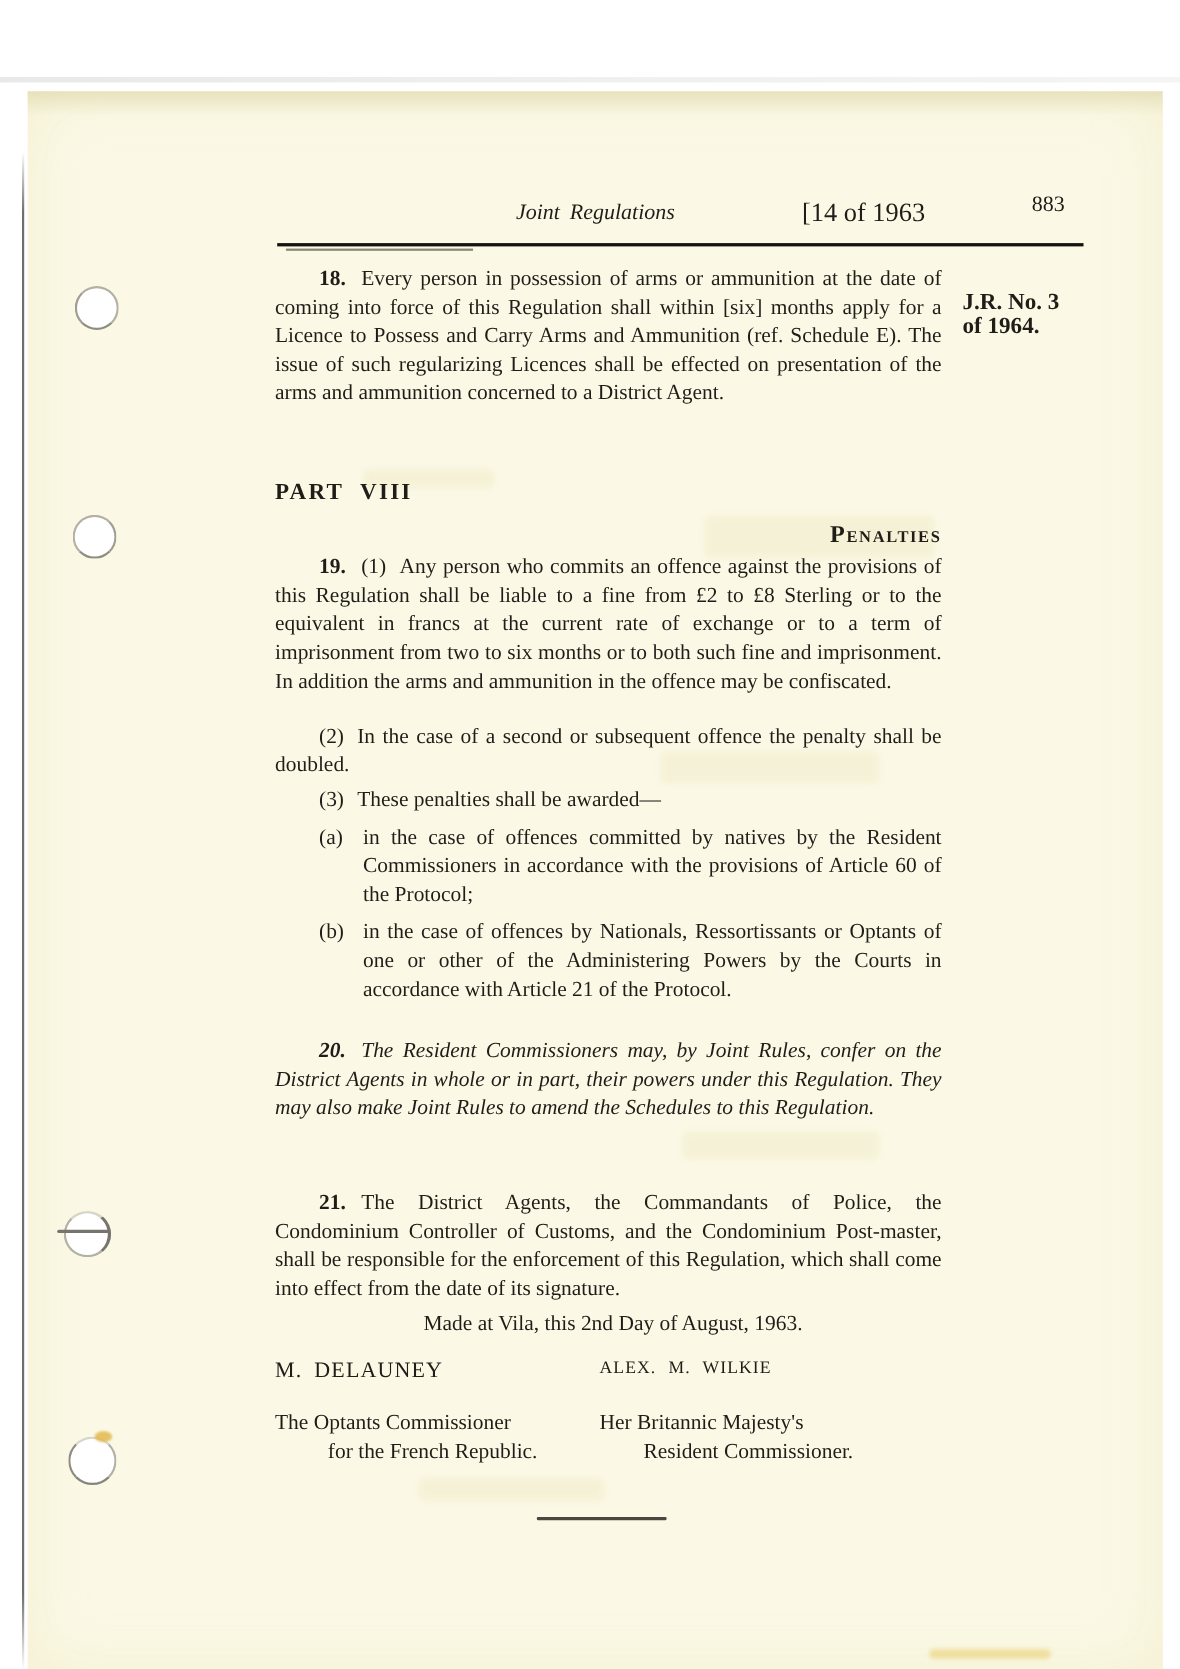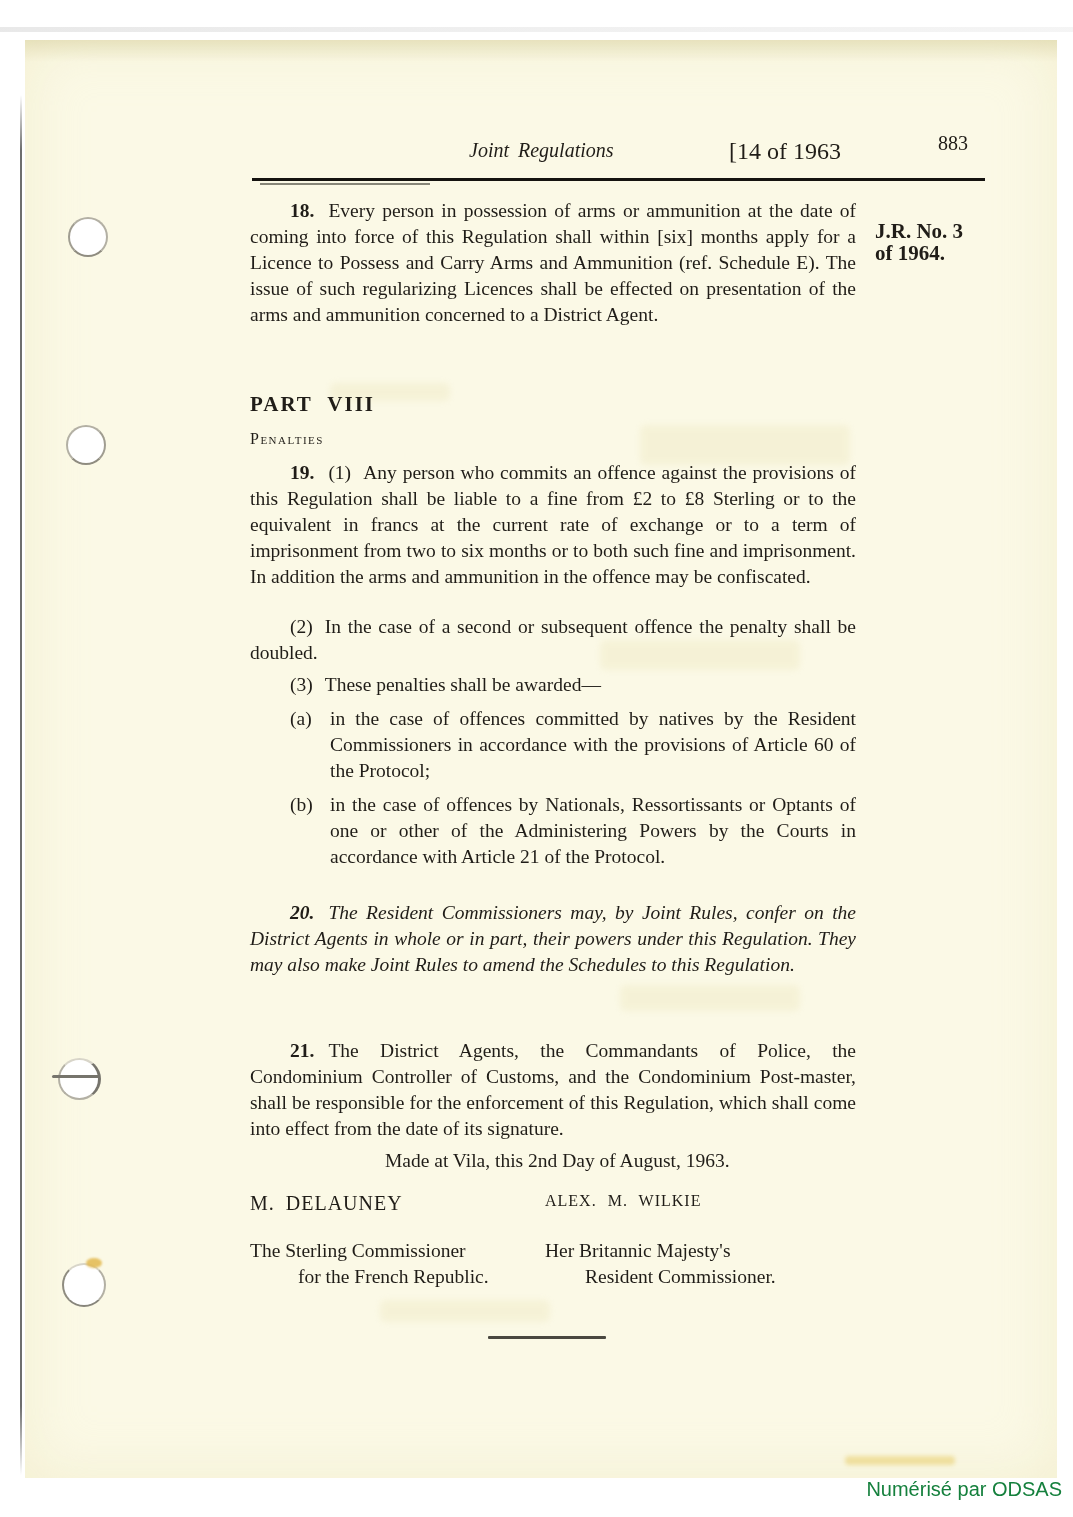--- a/index.html
+++ b/index.html
@@ -4,21 +4,21 @@
 <style>
   html,body{margin:0;padding:0;}
   body{
     width:1073px;height:1517px;
     background:#ffffff;
     font-family:"Liberation Serif", serif;
     color:#201d18;
     position:relative;
     overflow:hidden;
   }
-  #page{position:absolute;inset:0;}
+  #page{position:absolute;inset:0;margin-top:43px;}
 
   
   .paper{
     position:absolute;left:25px;top:40px;width:1032px;height:1438px;
     background:#fbf9e6;
     box-shadow:inset 0 0 60px rgba(235,228,185,.45);
   }
   .paper-top-mottle{
     position:absolute;left:25px;top:40px;width:1032px;height:22px;
     background:linear-gradient(180deg, rgba(205,196,140,.38), rgba(205,196,140,0));
@@ -55,21 +55,21 @@
   
   .col{position:absolute;left:250px;width:606px;font-size:19.5px;line-height:26px;}
   .just{text-align:justify;}
   .pnum{font-weight:bold;margin-right:14px;}
   .sub{margin-right:12px;}
   .indent{text-indent:40px;}
 
   .sidenote{position:absolute;left:875px;top:220px;width:95px;font-size:21px;line-height:22px;font-weight:bold;}
 
   .part-heading{position:absolute;left:250px;top:392px;width:606px;text-align:left;font-weight:bold;font-size:21px;letter-spacing:2px;word-spacing:8px;}
-  .part-subheading{position:absolute;left:250px;top:430px;width:606px;text-align:left;font-weight:normal;font-size:16px;font-variant-caps:small-caps;letter-spacing:1.5px;}
+  .part-subheading{position:absolute;left:250px;top:430px;width:606px;text-align:right;font-weight:bold;font-size:22px;font-variant-caps:small-caps;letter-spacing:1.5px;}
 
   .list-item{display:flex;}
   .list-label{flex:0 0 40px;}
   .list-text{flex:1;text-align:justify;}
 
   .dateline{position:absolute;left:385px;top:1150px;font-size:19.5px;}
 
   .sig-name-left{position:absolute;left:250px;top:1192px;font-size:20px;letter-spacing:1px;word-spacing:5px;}
   .sig-name-right{position:absolute;left:545px;top:1192px;font-size:16px;letter-spacing:1px;word-spacing:6px;}
   .sig-title{font-size:19.5px;line-height:26px;}
@@ -154,21 +154,21 @@
   <div class="col just indent" style="top:1038px;">
     <span class="pnum">21.</span><span>The District Agents, the Commandants of Police, the Condominium Controller of Customs, and the Condominium Post-master, shall be responsible for the enforcement of this Regulation, which shall come into effect from the date of its signature.</span>
   </div>
 
   <div class="dateline">Made at Vila, this 2nd Day of August, 1963.</div>
 
   <div class="sig-name-left">M. DELAUNEY</div>
   <div class="sig-name-right">ALEX. M. WILKIE</div>
 
   <div class="sig-title sig-title-left">
-    <div>The Sterling Commissioner</div>
+    <div>The Optants Commissioner</div>
     <div class="line2">for the French Republic.</div>
   </div>
   <div class="sig-title sig-title-right">
     <div>Her Britannic Majesty's</div>
     <div class="line2">Resident Commissioner.</div>
   </div>
 
   <div class="separator-rule"></div>
 
   <div class="watermark">Numérisé par ODSAS</div>

